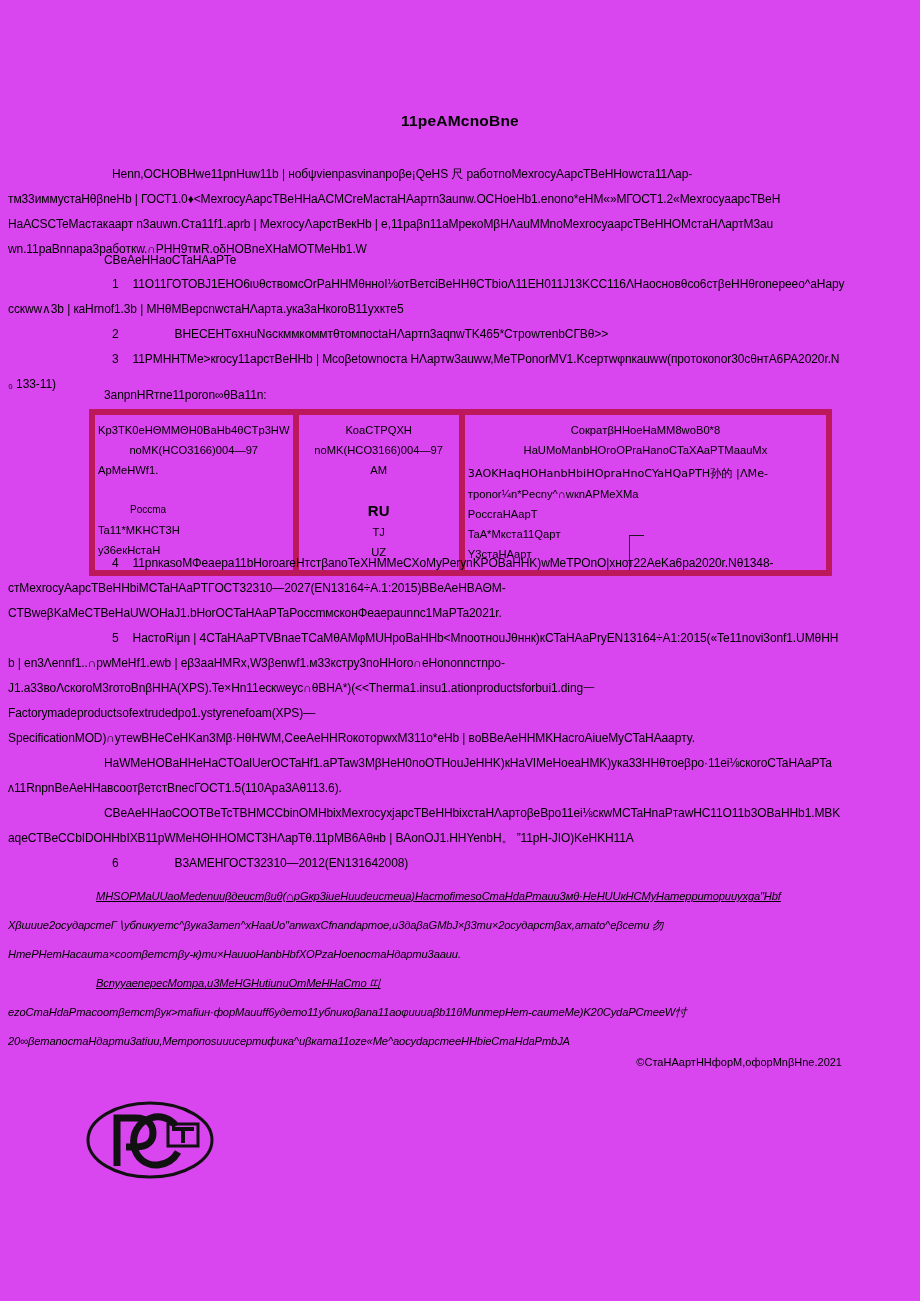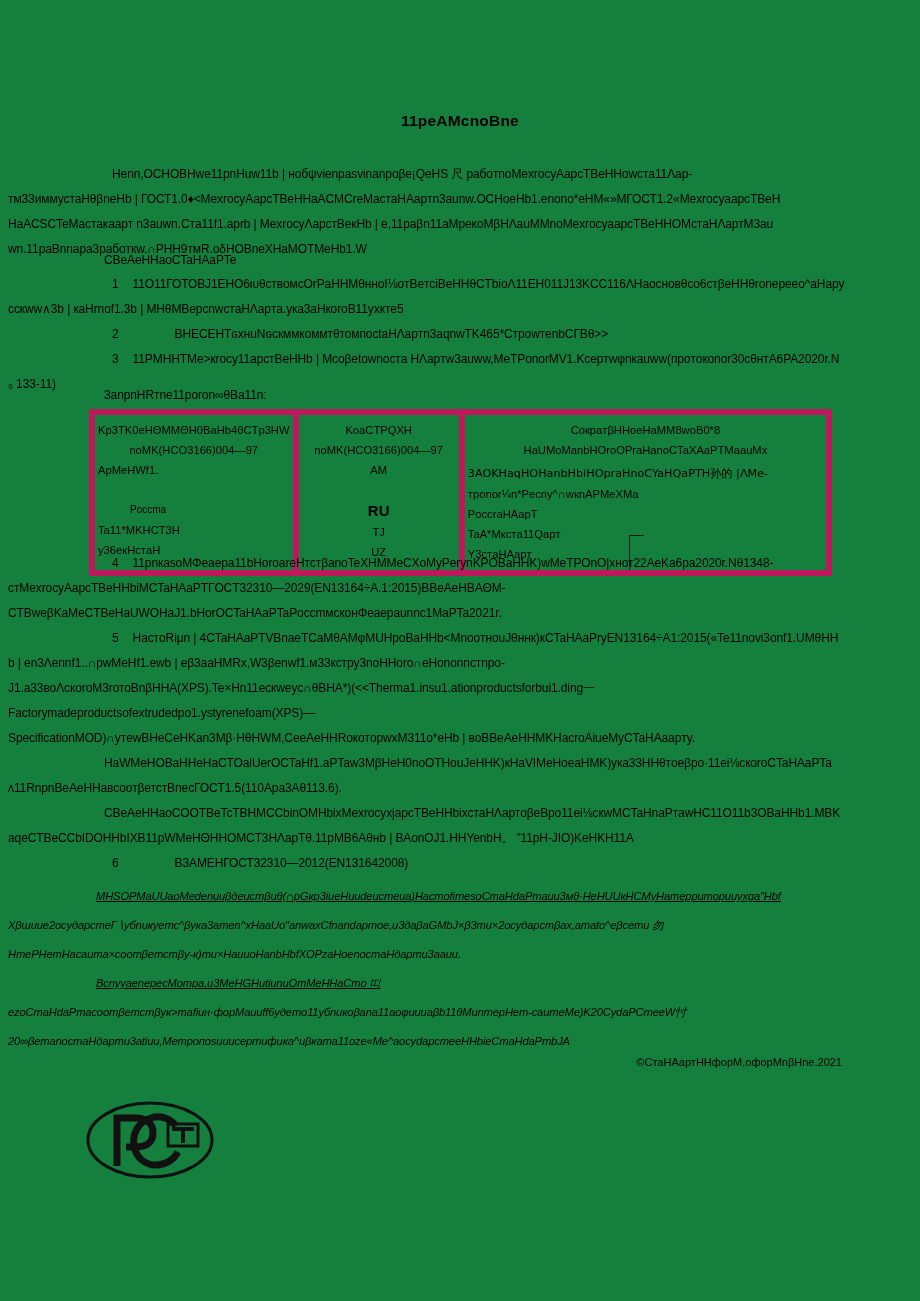--- a/index.html
+++ b/index.html
@@ -8,21 +8,21 @@
     background: #ffffff;
   }
   body {
     font-family: "Liberation Sans", sans-serif;
     color: #000000;
   }
   .page {
     position: relative;
     width: 920px;
     height: 1301px;
-    background: #15803d;
+    background: #d946ef;
     overflow: hidden;
   }
   .doc-title {
     position: absolute;
     left: 0;
     top: 112px;
     width: 920px;
     text-align: center;
     font-size: 15.5px;
     font-weight: bold;
@@ -188,21 +188,21 @@
         <span style="display:block;">Y3cтaHAapт</span>
       </td>
     </tr>
   </tbody>
     </table>
 
   <div class="bracket-mark"></div>
 
   <div class="body-block" id="items-4-6">
     <span class="ln ind1"><span>4</span><span class="num-gap"></span><span>11pnкasoMΦeaepa11bHoroareHтcтβanoTeXHMMeCXoMyPerynKPOBaHHK)wMeTPOnO|хнот22AeKa6pa2020r.Nθ1348-</span></span>
-    <span class="ln ind0">cтMexrocyAapcTBeHHbiMCTaHAaPTГOCT32310—2029(EN13164÷A.1:2015)BBeAeHBAΘM-</span>
+    <span class="ln ind0">cтMexrocyAapcTBeHHbiMCTaHAaPTГOCT32310—2027(EN13164÷A.1:2015)BBeAeHBAΘM-</span>
     <span class="ln ind0">CTBweβKaMeCTBeHaUWOHaJ1.bHorOCTaHAaPTaPoccmмcкoнΦeaepaunnc1MaPTa2021r.</span>
     <span class="ln ind1"><span>5</span><span class="num-gap"></span><span>HacтoRiμn | 4CTaHAaPTVBnaeTCaMθAMφMUHpoBaHHb&lt;MnooтноuJθннк)кCTaHAaPryEN13164÷A1:2015(«Te11novi3onf1.UMθHH</span></span>
     <span class="ln ind0">b | en3Λennf1..∩pwMeHf1.ewb | eβ3aaHMRx,W3βenwf1.м33кcтpy3noHHoro∩eHononncтnpo-</span>
     <span class="ln ind0">J1.a33воΛскоrоM3rотоBnβHHA(XPS).Te×Hn11ecкweyc∩θBHA*)(&lt;&lt;Therma1.insu1.ationproductsforbui1.ding一</span>
     <span class="ln ind0">Factorymadeproductsofextrudedpo1.ystyrenefoam(XPS)—</span>
     <span class="ln ind0">SpecificationMOD)∩yтewBHeCeHKan3Mβ·HθHWM,CeeAeHHRoкoтopwxM311o*eHb | воBBeAeHHMKHacroAiueMyCTaHAaapтy.</span>
     <span class="ln ind3">HaWMeHOBaHHeHaCTOalUerOCTaHf1.aPTaw3MβHeH0noOTHouJeHHK)кHaVIMeHoeaHMK)yкa33HHθтoeβpo·11ei⅛cкoroCTaHAaPTa</span>
     <span class="ln ind0">ʌ11RnpnBeAeHHaвсоотβетстBnecГОCТ1.5(110Apa3Aθ113.6).</span>
     <span class="ln ind3">CBeAeHHaoCOOTBeTcTBHMCCbinOMHbixMexrocyxjapcTBeHHbixcтaHΛaртoβeBpo11ei⅛cкwMCTaHnaPтawHC11O11b3OBaHHb1.MBK</span>
     <span class="ln ind0">aqeCTBeCCbIDOHHbIXB11pWMeHΘHHOMCT3HΛapТθ.11pMB6Aθнb | BAonOJ1.HHYenbH。 ”11pH-JIO)KeHKH11A</span>

